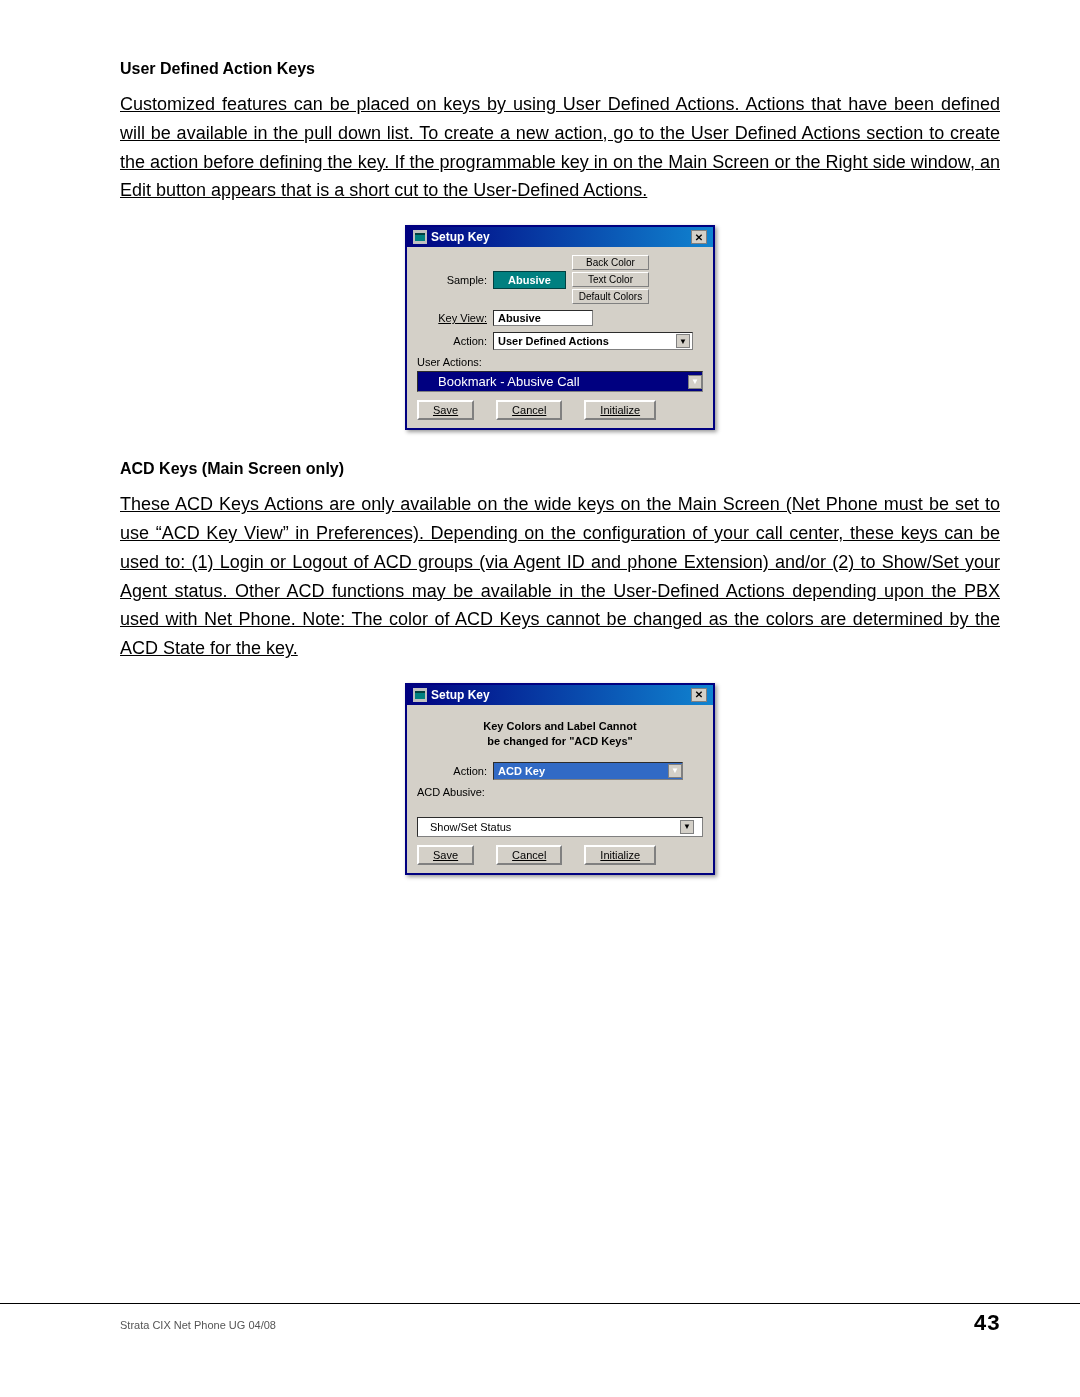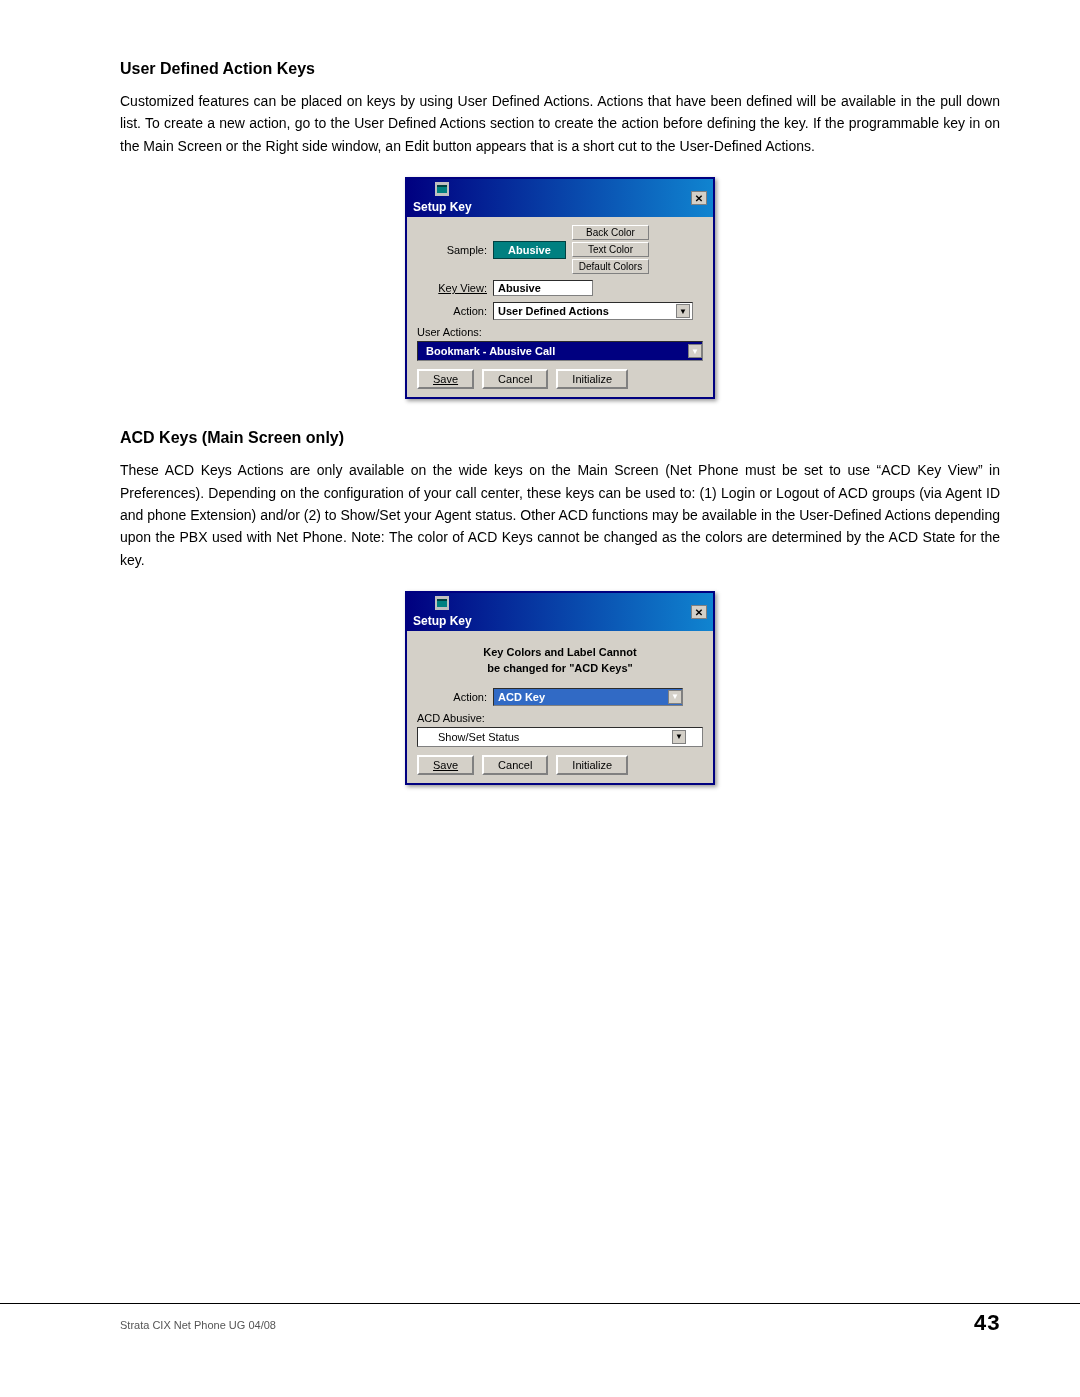--- a/index.html
+++ b/index.html
@@ -47,25 +47,26 @@
     
     .section-heading {
       font-weight: bold;
       font-size: 16px;
       font-family: Arial, sans-serif;
       margin-bottom: 12px;
     }
 
     
     .body-text {
-      font-size: 14px;
+      font-size: 18px;
       line-height: 1.6;
       margin-bottom: 20px;
       text-align: justify;
       font-family: Arial, sans-serif;
+      text-decoration: underline;
     }
 
     
     .dialog-container {
       display: flex;
       justify-content: center;
       margin: 20px 0 30px 0;
     }
 
     .dialog-window {
@@ -85,21 +86,20 @@
       align-items: center;
       justify-content: space-between;
       font-size: 12px;
       font-weight: bold;
     }
 
     .dialog-titlebar-left {
       display: flex;
       align-items: center;
       gap: 4px;
-      flex-direction: column;
     }
 
     .dialog-icon {
       width: 14px;
       height: 14px;
       background: #c0c0c0;
       display: inline-block;
       border-radius: 2px;
     }
 
@@ -209,22 +209,23 @@
     }
 
     .dialog-section-label {
       font-size: 11px;
       margin-bottom: 3px;
     }
 
     .dialog-footer {
       display: flex;
       justify-content: flex-start;
-      gap: 8px;
+      gap: 22px;
       margin-top: 8px;
+      text-decoration: underline;
     }
 
     .dialog-btn {
       background: #d4d0c8;
       border: 2px solid;
       border-top-color: #ffffff;
       border-left-color: #ffffff;
       border-bottom-color: #808080;
       border-right-color: #808080;
       padding: 2px 14px;
@@ -327,21 +328,21 @@
           <div class="select-field-wide">
             <span class="select-text">User Defined Actions</span>
             <div class="select-arrow">▼</div>
           </div>
         </div>
 
         <div class="dialog-section-label">User Actions:</div>
 
         <div class="full-width-row">
           <div style="width:100%; display:flex; align-items:center; background:#000080; color:white; border: 1px inset #808080; padding: 2px 0;">
-            <span style="flex:1; padding-left:8px; font-weight:bold; font-size:11px;">Bookmark - Abusive Call</span>
+            <span style="flex:1; padding-left:20px; font-weight:normal; font-size:13px;">Bookmark - Abusive Call</span>
             <div class="select-arrow">▼</div>
           </div>
         </div>
 
         <div class="dialog-footer">
           <button class="dialog-btn">
             <span class="dialog-btn-underline">Save</span>
           </button>
           <button class="dialog-btn">
             <span>Cancel</span>
@@ -387,21 +388,21 @@
           <span class="dialog-label">Action:</span>
           <div style="display:flex; align-items:center; background:#316ac5; color:white; border: 1px inset #808080; width:190px; padding:1px 0;">
             <span style="flex:1; padding-left:4px; font-weight:bold; font-size:11px;">ACD Key</span>
             <div class="select-arrow">▼</div>
           </div>
         </div>
 
         <div class="dialog-section-label">ACD Abusive:</div>
 
         <div class="full-width-row">
-          <div style="width:100%; display:flex; align-items:center; background:white; border: 1px inset #808080; padding: 2px 16px;">
+          <div style="width:100%; display:flex; align-items:center; background:white; border: 1px inset #808080; padding: 2px 8px; margin-top: 16px;">
             <span style="flex:1; padding-left:4px; font-size:11px;">Show/Set Status</span>
             <div class="select-arrow">▼</div>
           </div>
         </div>
 
         <div class="dialog-footer">
           <button class="dialog-btn">
             <span class="dialog-btn-underline">Save</span>
           </button>
           <button class="dialog-btn">

